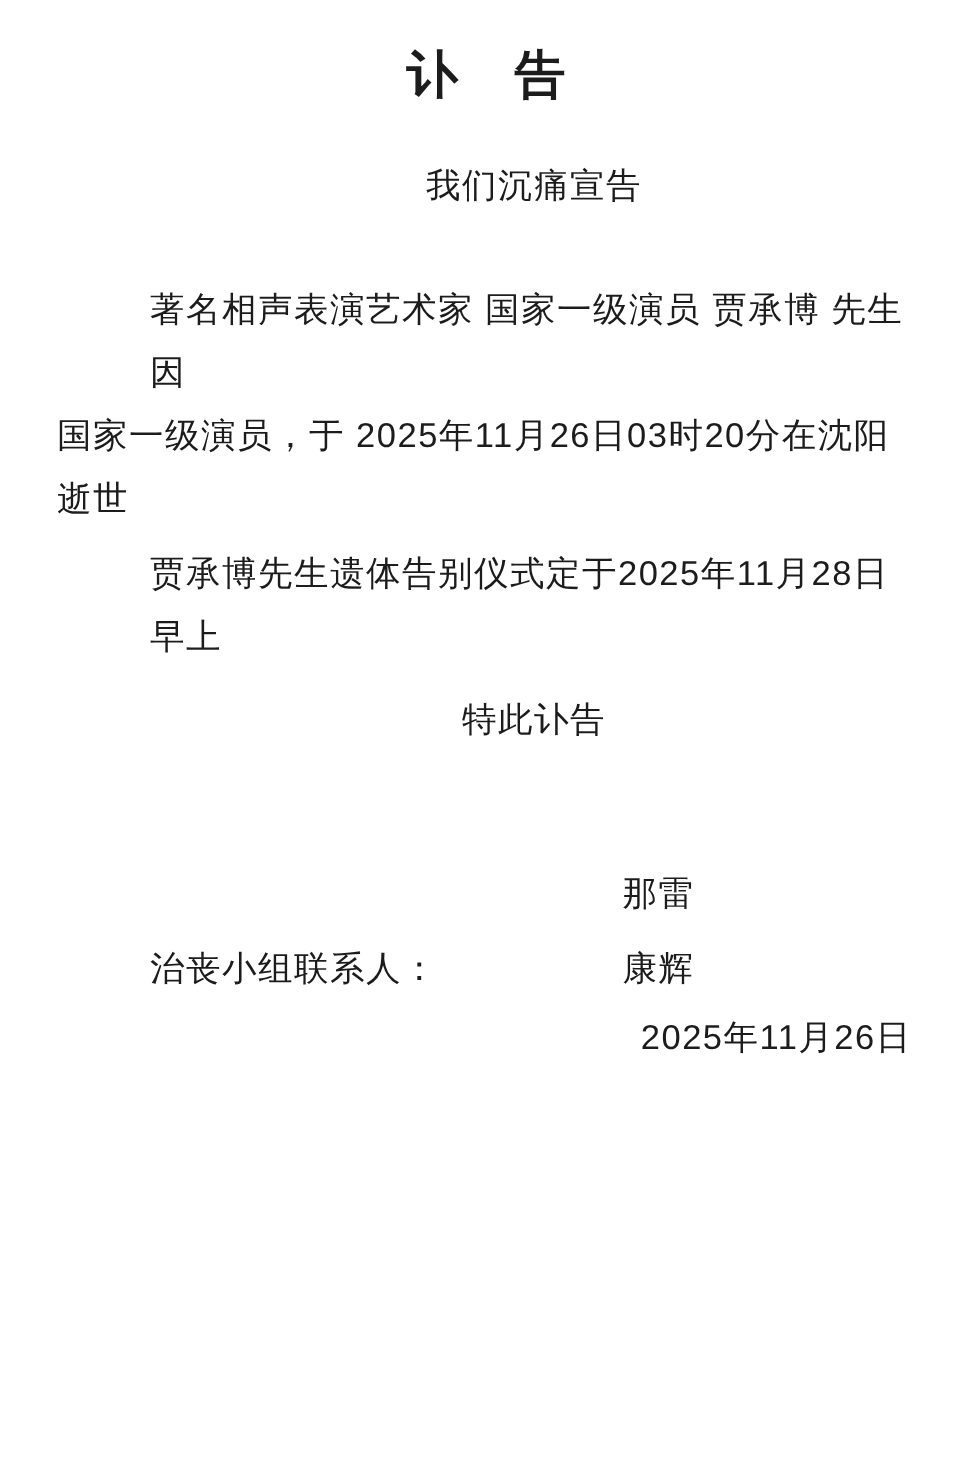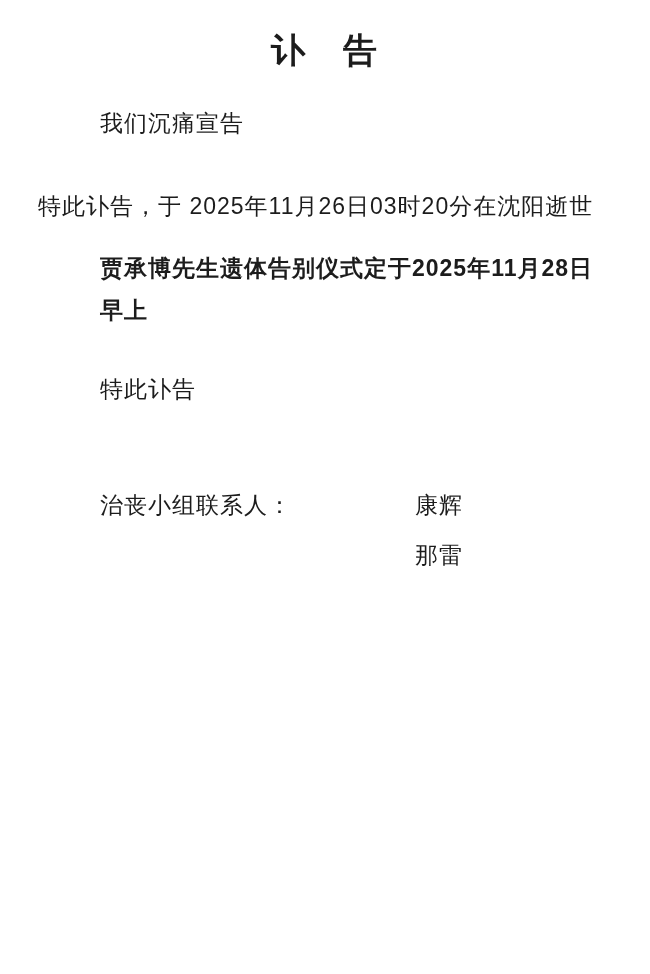--- a/index.html
+++ b/index.html
@@ -10,21 +10,21 @@
   .page {
     position: relative;
     width: 650px;
     height: 974px;
     margin: 0 auto;
     background: #ffffff;
     box-sizing: border-box;
     padding: 0 38px;
     display: flex;
     flex-direction: column;
-    align-items: flex-start;
+    align-items: center;
     font-family: "Liberation Sans", "DejaVu Sans", sans-serif;
     color: #1c1c1c;
     font-size: 23px;
     line-height: 42px;
     letter-spacing: 1px;
     overflow: hidden;
   }
   .doc-title {
     width: 100%;
     margin: 26px 0 0 0;
@@ -35,25 +35,25 @@
     letter-spacing: 2px;
   }
   .opening {
     margin-top: 28px;
     margin-left: 62px;
   }
   .para {
     margin: 0;
   }
   .para-announcement { margin-top: 18px; }
-  .para-ceremony { margin-top: 20px; font-weight: bold; }
+  .para-ceremony { margin-top: 8px; }
   .line { }
   .line.indent { margin-left: 62px; }
   .closing {
-    margin-top: 37px;
+    margin-top: 13px;
     margin-left: 62px;
   }
   .contacts {
     margin-top: 51px;
     width: 100%;
   }
   .contact-row {
     position: relative;
     height: 42px;
     width: 100%;
@@ -77,34 +77,36 @@
 </head>
 <body>
 
 <div class="page">
 
   <h1 class="doc-title">讣　告</h1>
 
   <p class="opening">我们沉痛宣告</p>
 
   <div class="para para-announcement">
-    <div class="line">特此讣告，于 2025年11月26日03时20分在沈阳逝世</div>
+    <div class="line indent">著名相声表演艺术家 国家一级演员 贾承博 先生因</div>
+    <div class="line">国家一级演员，于 2025年11月26日03时20分在沈阳逝世</div>
   </div>
 
   <div class="para para-ceremony">
     <div class="line indent">贾承博先生遗体告别仪式定于2025年11月28日早上</div>
   </div>
 
   <p class="closing">特此讣告</p>
 
   <div class="contacts">
     <div class="contact-row">
+      <span class="contact-name">那雷</span>
+    </div>
+    <div class="contact-row">
       <span class="contact-label">治丧小组联系人：</span>
       <span class="contact-name">康辉</span>
-    </div>
-    <div class="contact-row">
-      <span class="contact-name">那雷</span>
     </div>
   </div>
 
 
+  <div class="sign-date">2025年11月26日</div>
 
 </div>
 
 </body></html>

